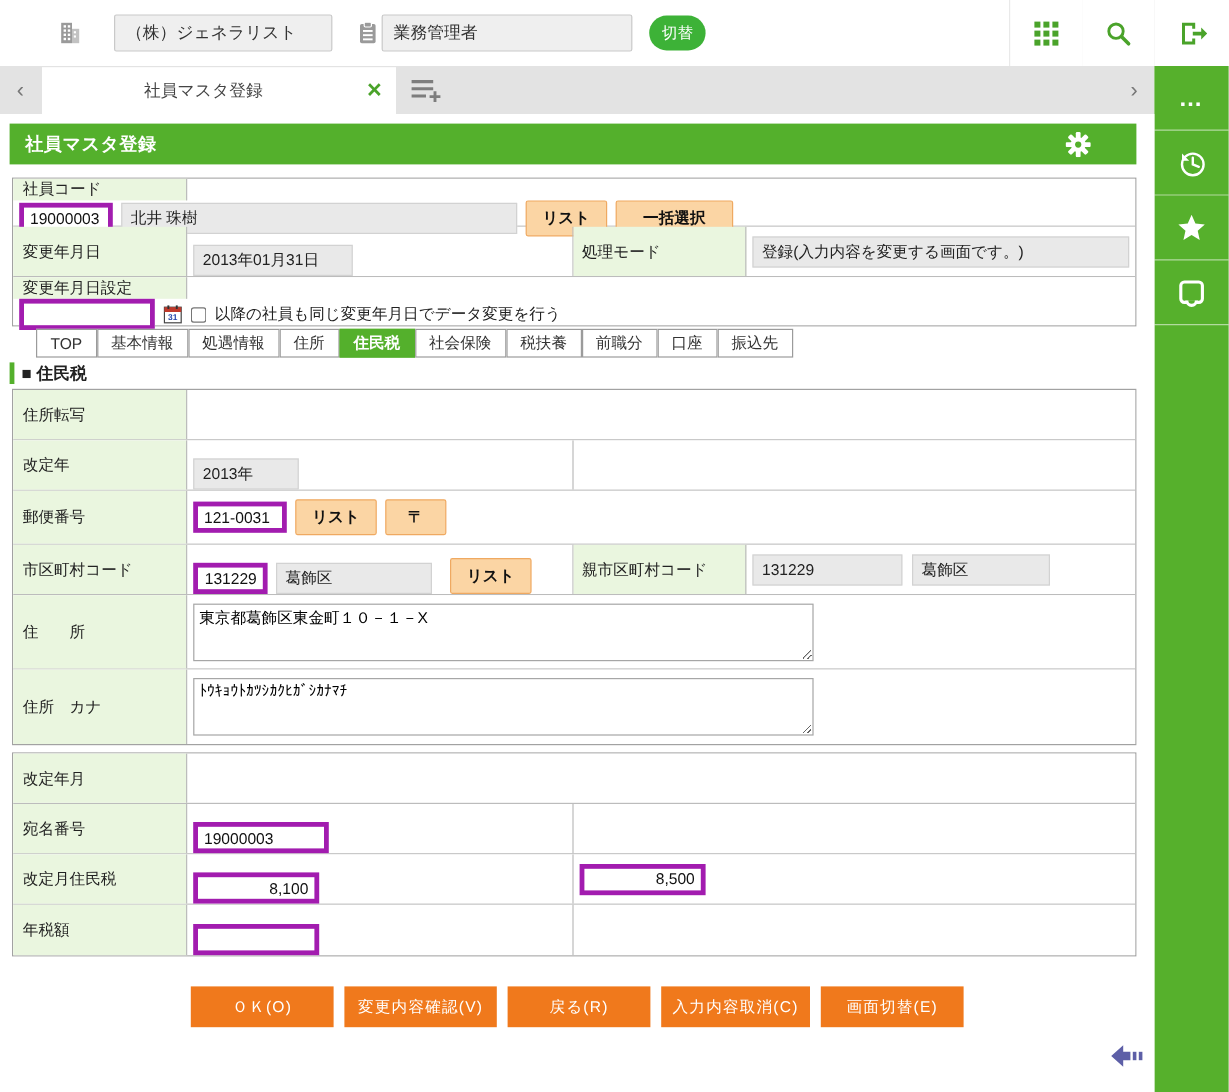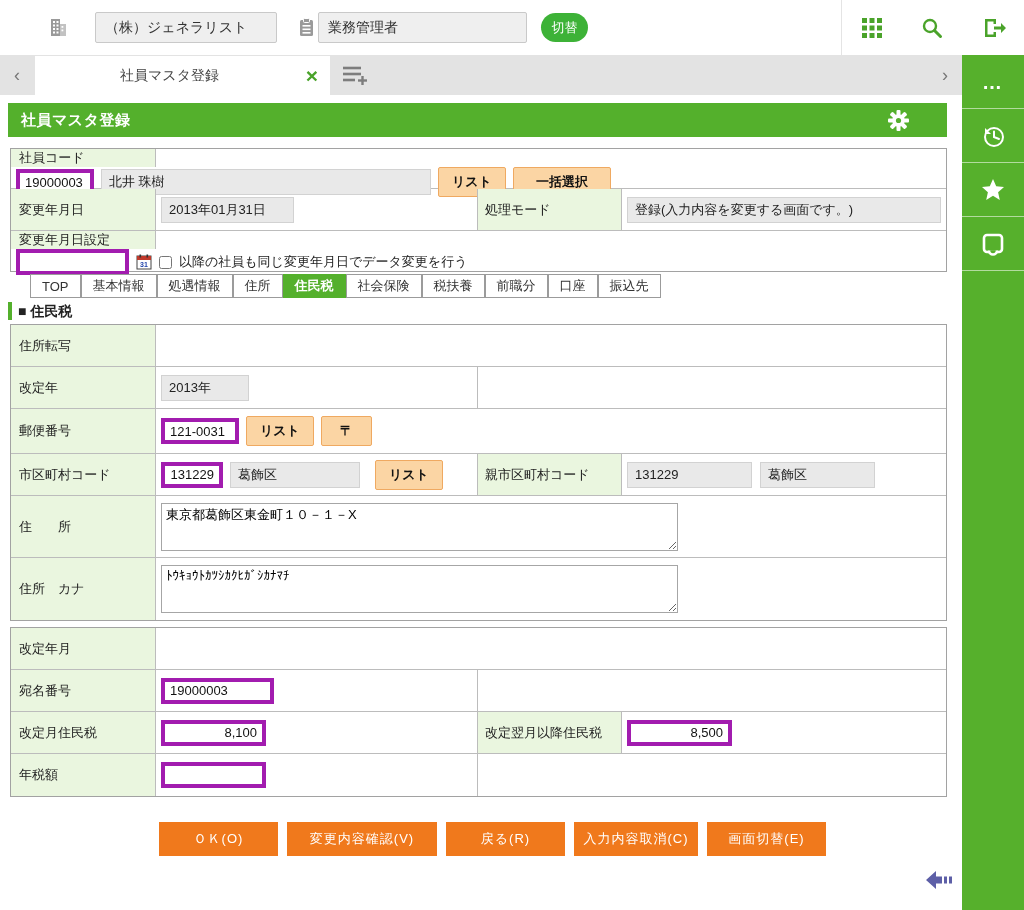--- a/index.html
+++ b/index.html
@@ -38,21 +38,21 @@
   .gear { position:absolute; right:38px; top:7px; cursor:pointer; }
 
   .ftable { position:absolute; left:10px; width:937px; border:1px solid #a2a2a2; background:#fff; }
   .t1 { top:53px; }
   .t2 { top:229px; }
   .t3 { top:532px; }
   .frow { display:flex; align-items:stretch; border-bottom:1px solid #bcbcbc; background:#fff; }
   .frow:last-child { border-bottom:none; }
   .flabel { width:145px; min-width:145px; background:#eaf6df; border-right:1px solid #bcbcbc; display:flex; align-items:center; padding-left:8px; font-size:13px; color:#222; }
   .flabel2 { width:144px; min-width:144px; background:#eaf6df; border-right:1px solid #bcbcbc; display:flex; align-items:center; padding-left:7px; font-size:13px; color:#222; }
-  .fmid { width:322px; min-width:322px; border-right:1px solid #bcbcbc; display:flex; align-items:center; padding-left:5px; gap:7px; }
+  .fmid { width:322px; min-width:322px; border-right:1px solid #bcbcbc; display:flex; align-items:flex-end; padding-left:5px; gap:7px; }
   .ffull { flex:1; display:flex; align-items:center; padding-left:5px; gap:7px; }
   .fright { flex:1; display:flex; align-items:center; padding-left:5px; gap:8px; }
   .h40 { height:40px;flex-direction:column; } .h42 { height:42px; } .h45 { height:45px; } .h62 { height:62px; }
 
   .tin { height:26px; border:4px solid #a21caf; background:#fff; font-size:13px; padding:0 5px; font-family:inherit; color:#111; }
   .tin.num { text-align:right; }
   .tro { height:26px; background:#e9e9e9; border:1px solid #d2d2d2; font-size:13px; display:flex; align-items:center; padding:0 7px; color:#222; white-space:nowrap; overflow:hidden; }
   .btn-peach { background:#fbd5a4; border:1px solid #efa961; border-radius:2px; font-weight:bold; font-size:13px; height:30px; padding:0 13px; cursor:pointer; color:#111; font-family:inherit; white-space:nowrap; }
   .tta { border:1px solid #a6a6a6; width:517px; height:48px; font-size:13px; padding:2px 4px; font-family:inherit; resize:both; }
 
@@ -62,21 +62,21 @@
   
   .subtabs { position:absolute; left:10px; top:179px; display:flex; gap:0;padding-left:20px; }
   .stab { height:24px; border:1px solid #9b9b9b; background:#fff; font-size:13px; color:#333; display:flex; align-items:center; padding:0 11px; cursor:pointer; white-space:nowrap; }
   .stab.active { background:#54b02c; border-color:#54b02c; color:#fff; font-weight:bold; }
 
   .sechead { position:absolute; left:8px; top:207px; border-left:4px solid #54b02c; padding-left:6px; font-size:14px; font-weight:bold; color:#222; line-height:18px; }
 
   
   .footbtns { position:absolute; left:159px; top:727px; display:flex; gap:9px; }
   .btn-orange { background:#f0791c; color:#fff; border:none; height:34px; font-size:13px; cursor:pointer; font-family:inherit; letter-spacing:1px; }
-  .w119 { width:119px; } .w127 { width:150px; } .w124 { width:124px; }
+  .w119 { width:119px; } .w127 { width:127px; } .w124 { width:124px; }
 
   .collapse { position:absolute; left:925px; top:775px; cursor:pointer; }
 
   svg { display:block; }
 </style>
 </head>
 <body>
 
 <div class="app">
 
@@ -325,21 +325,20 @@
         <div class="fmid">
           <input class="tin" style="width: 113px;" value="19000003">
         </div>
         <div class="fright"></div>
       </div>
       <div class="frow h42">
         <div class="flabel">改定月住民税</div>
         <div class="fmid">
           <input class="tin num" style="width: 105px;" value="8,100">
         </div>
-        <div class="flabel2">改定翌月以降住民税</div>
         <div class="fright">
           <input class="tin num" style="width: 105px;" value="8,500">
         </div>
       </div>
       <div class="frow h42">
         <div class="flabel">年税額</div>
         <div class="fmid">
           <input class="tin" style="width: 105px;" value="">
         </div>
         <div class="fright"></div>

